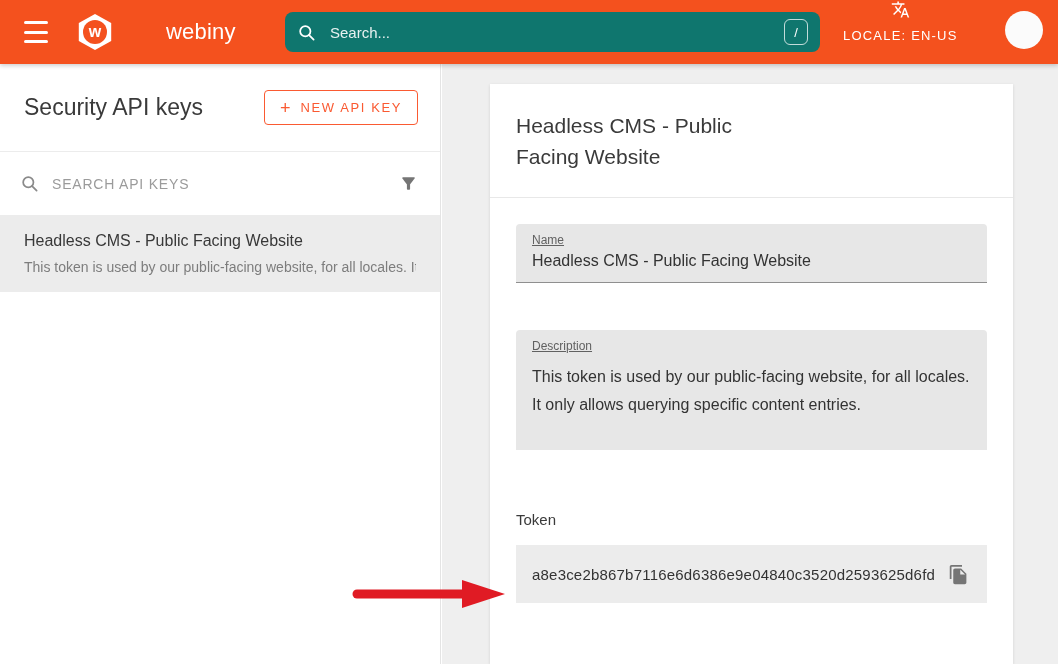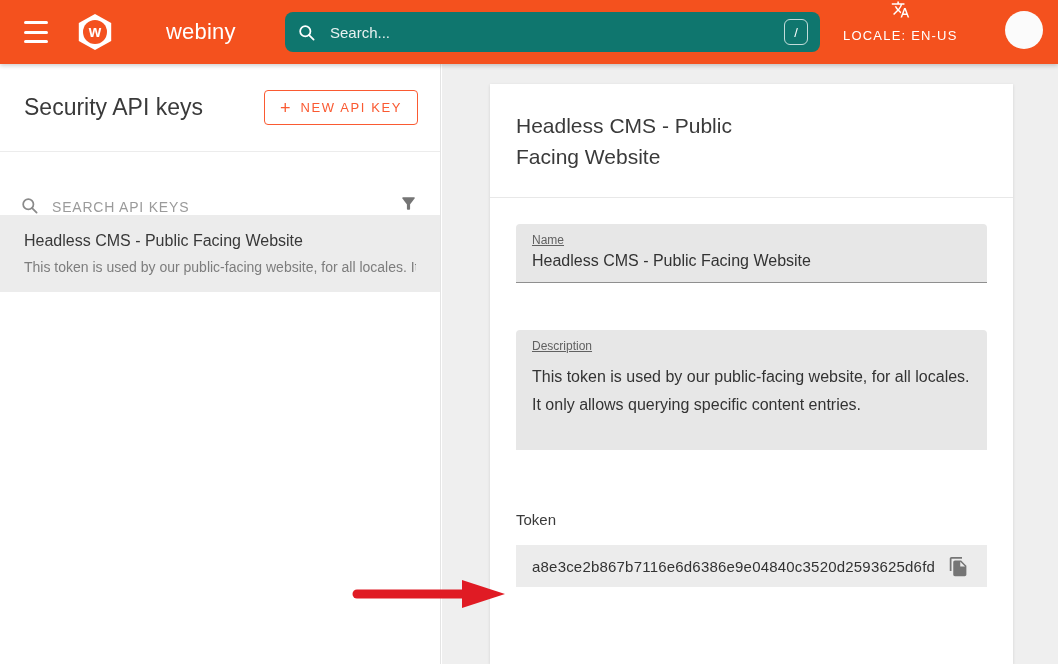--- a/index.html
+++ b/index.html
@@ -68,21 +68,21 @@
     padding: 0 22px 0 24px; border-bottom: 1px solid #ececec; }
   .lp-title { font-size: 23px; font-weight: 400; color: #3a3a3a; }
   .new-key-btn {
     display: flex; align-items: center; gap: 10px;
     border: 1px solid #fa5a32; border-radius: 4px; background: #fff;
     color: #fa5a32; font-size: 13px; letter-spacing: 1.6px; font-family: "Liberation Sans", sans-serif;
     padding: 9px 15px; cursor: pointer;
   }
   .new-key-btn .plus { font-size: 18px; font-weight: 400; line-height: 14px; letter-spacing: 0; }
 
-  .lp-search { height: 64px; display: flex; align-items: flex-end; padding: 0 20px;
+  .lp-search { height: 64px; display: flex; align-items: center; padding: 0 20px;
     border-bottom: 1px solid #ececec; }
   .lp-search input {
     flex: 1; border: none; outline: none; margin-left: 13px;
     font-size: 14px; letter-spacing: .8px; color: #555; font-family: "Liberation Sans", sans-serif;
   }
   .lp-search input::placeholder { color: #9b9b9b; }
   .filter-btn { background: none; border: none; cursor: pointer; padding: 2px; display: flex; }
 
   .list-item { background: #ececec; padding: 16px 24px 17px; cursor: pointer; }
   .list-item-title { font-size: 16px; color: #383838; }
@@ -104,21 +104,21 @@
   .card-form { padding: 26px; }
 
   .field { background: #e7e7e7; border-radius: 4px 4px 0 0; padding: 9px 16px 12px; }
   .field-label { font-size: 12px; color: #616161; text-decoration: underline; }
   .field-value { font-size: 16px; color: #333; margin-top: 5px; }
   .name-field { border-bottom: 1px solid #8f8f8f; }
   .desc-field { margin-top: 47px; height: 120px; }
   .desc-field .field-value { line-height: 28px; margin-top: 10px; max-width: 440px; }
 
   .token-label { margin-top: 61px; font-size: 15px; color: #3a3a3a; }
-  .token-box { margin-top: 17px; background: #ececec; height: 42px;
+  .token-box { margin-top: 17px; background: #ececec; height: 58px;
     display: flex; align-items: center; padding: 0 16px; }
   .token-value { font-size: 15px; color: #333; letter-spacing: .2px; }
   .copy-btn { margin-left: auto; background: none; border: none; cursor: pointer; display: flex; padding: 2px; }
 
   
   .arrow-annotation { position: absolute; left: 350px; top: 577px; z-index: 20; pointer-events: none; }
 </style>
 </head>
 <body>
 

